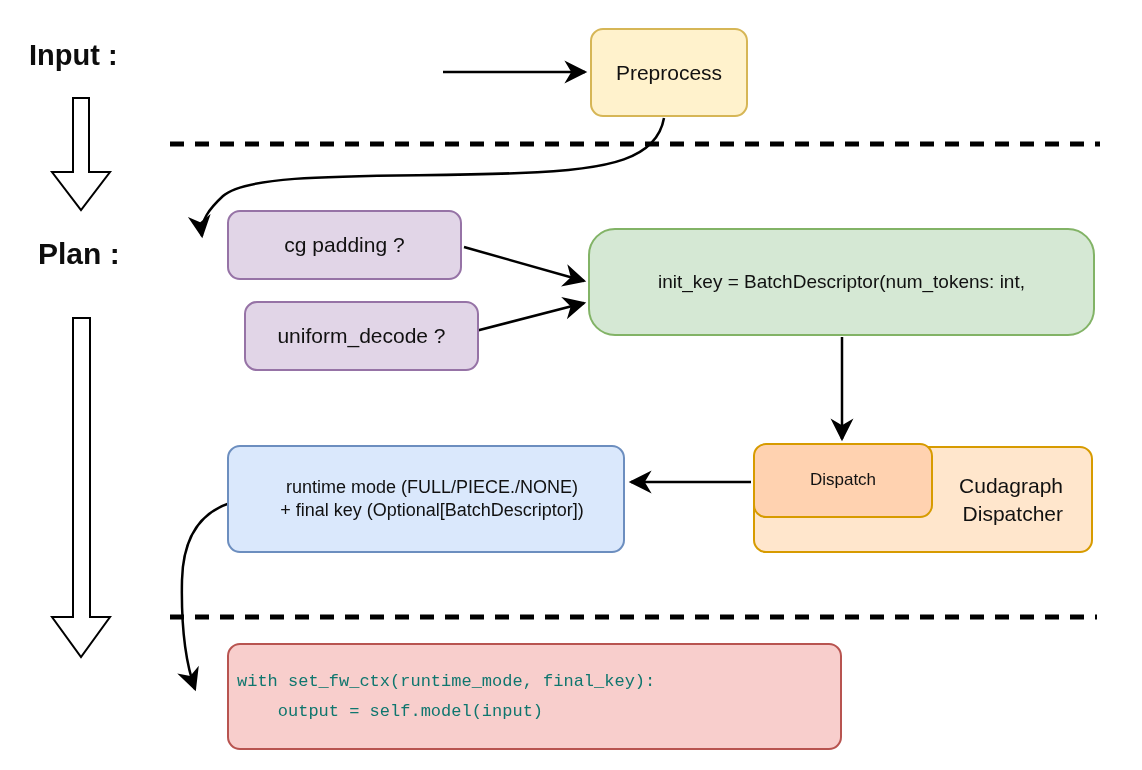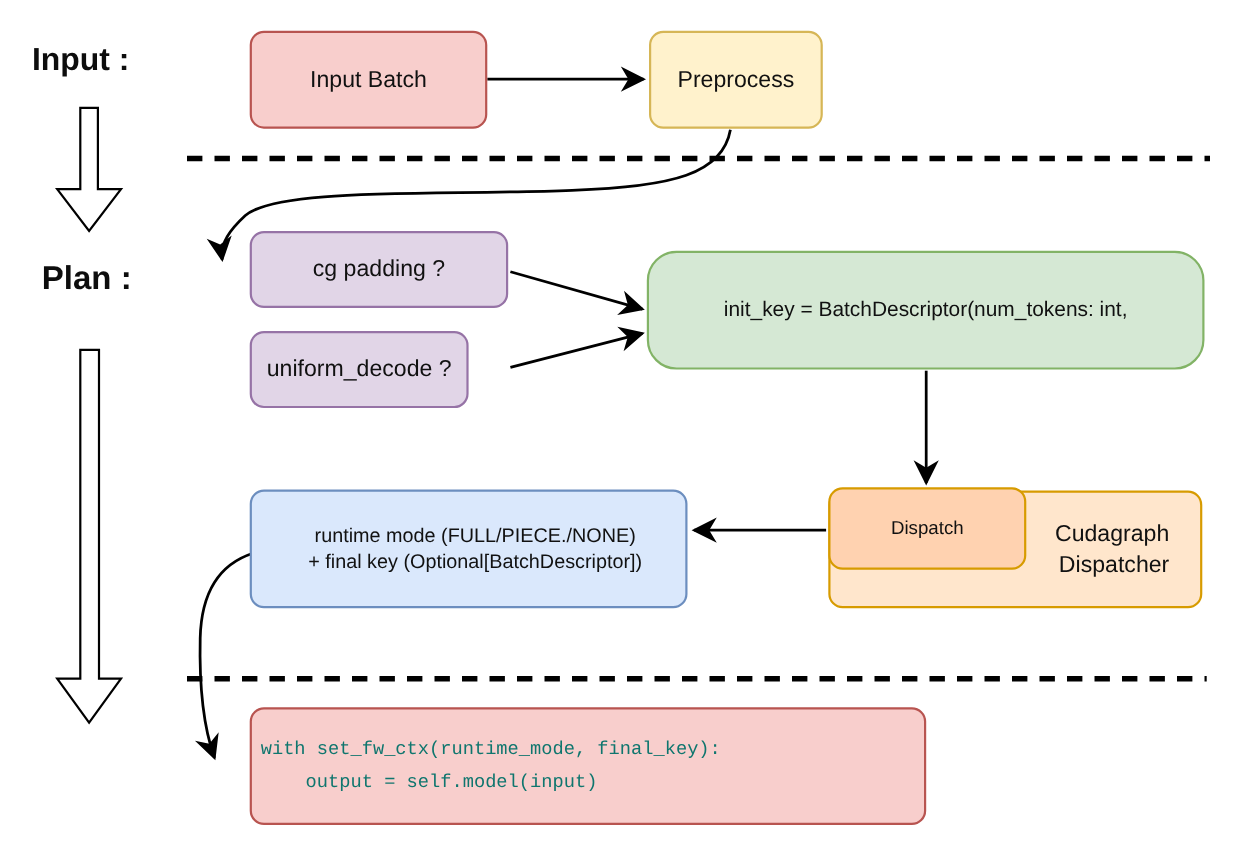--- a/index.html
+++ b/index.html
@@ -48,27 +48,26 @@
     <line x1="464" y1="247" x2="584" y2="281" stroke="#000" stroke-width="2.5" marker-end="url(#arrow)"></line>
     <line x1="464" y1="334" x2="584" y2="303" stroke="#000" stroke-width="2.5" marker-end="url(#arrow)"></line>
     <line x1="842" y1="337" x2="842" y2="439" stroke="#000" stroke-width="2.5" marker-end="url(#arrow)"></line>
     <line x1="751" y1="482" x2="631" y2="482" stroke="#000" stroke-width="2.5" marker-end="url(#arrow)"></line>
     <path d="M230,503 C196,514 183,542 182,580 C181,625 186,664 195,689" fill="none" stroke="#000" stroke-width="2.5" marker-end="url(#arrow)"></path>
   </svg>
 
   <div class="stage-label" style="left:29px; top:39px; font-size:29px;">Input :</div>
   <div class="stage-label" style="left:38px; top:237px; font-size:30px;">Plan :</div>
 
-  <div class="node" style="left: 227px; top: 28px; width: 216px; height: 89px; font-size: 21px; background: rgb(248, 206, 204); border-color: rgb(184, 84, 80);">Input Batch</div>
 
   <div class="node" style="left: 590px; top: 28px; width: 158px; height: 89px; font-size: 21px; background: rgb(255, 242, 204); border-color: rgb(214, 182, 86);">Preprocess</div>
 
   <div class="node" style="left: 227px; top: 210px; width: 235px; height: 70px; font-size: 21px; background: rgb(225, 213, 231); border-color: rgb(150, 115, 166);">cg padding ?</div>
 
-  <div class="node" style="left: 227px; top: 301px; width: 199px; height: 70px; font-size: 21px; background: rgb(225, 213, 231); border-color: rgb(150, 115, 166);">uniform_decode ?</div>
+  <div class="node" style="left: 244px; top: 301px; width: 235px; height: 70px; font-size: 21px; background: rgb(225, 213, 231); border-color: rgb(150, 115, 166);">uniform_decode ?</div>
 
   <div class="node" style="left: 588px; top: 228px; width: 507px; height: 108px; font-size: 19px; background: rgb(213, 232, 212); border-color: rgb(130, 179, 102); border-radius: 27px;">
     <span class="ln">init_key = BatchDescriptor(num_tokens: int,</span>
   </div>
 
   <div class="node" id="node-cudagraph" style="left: 753px; top: 446px; width: 340px; height: 107px; font-size: 21px; background: rgb(255, 230, 204); border-color: rgb(215, 155, 0);">
     <span class="ln">Cudagraph</span>
     <span class="ln">Dispatcher</span>
   </div>
 

